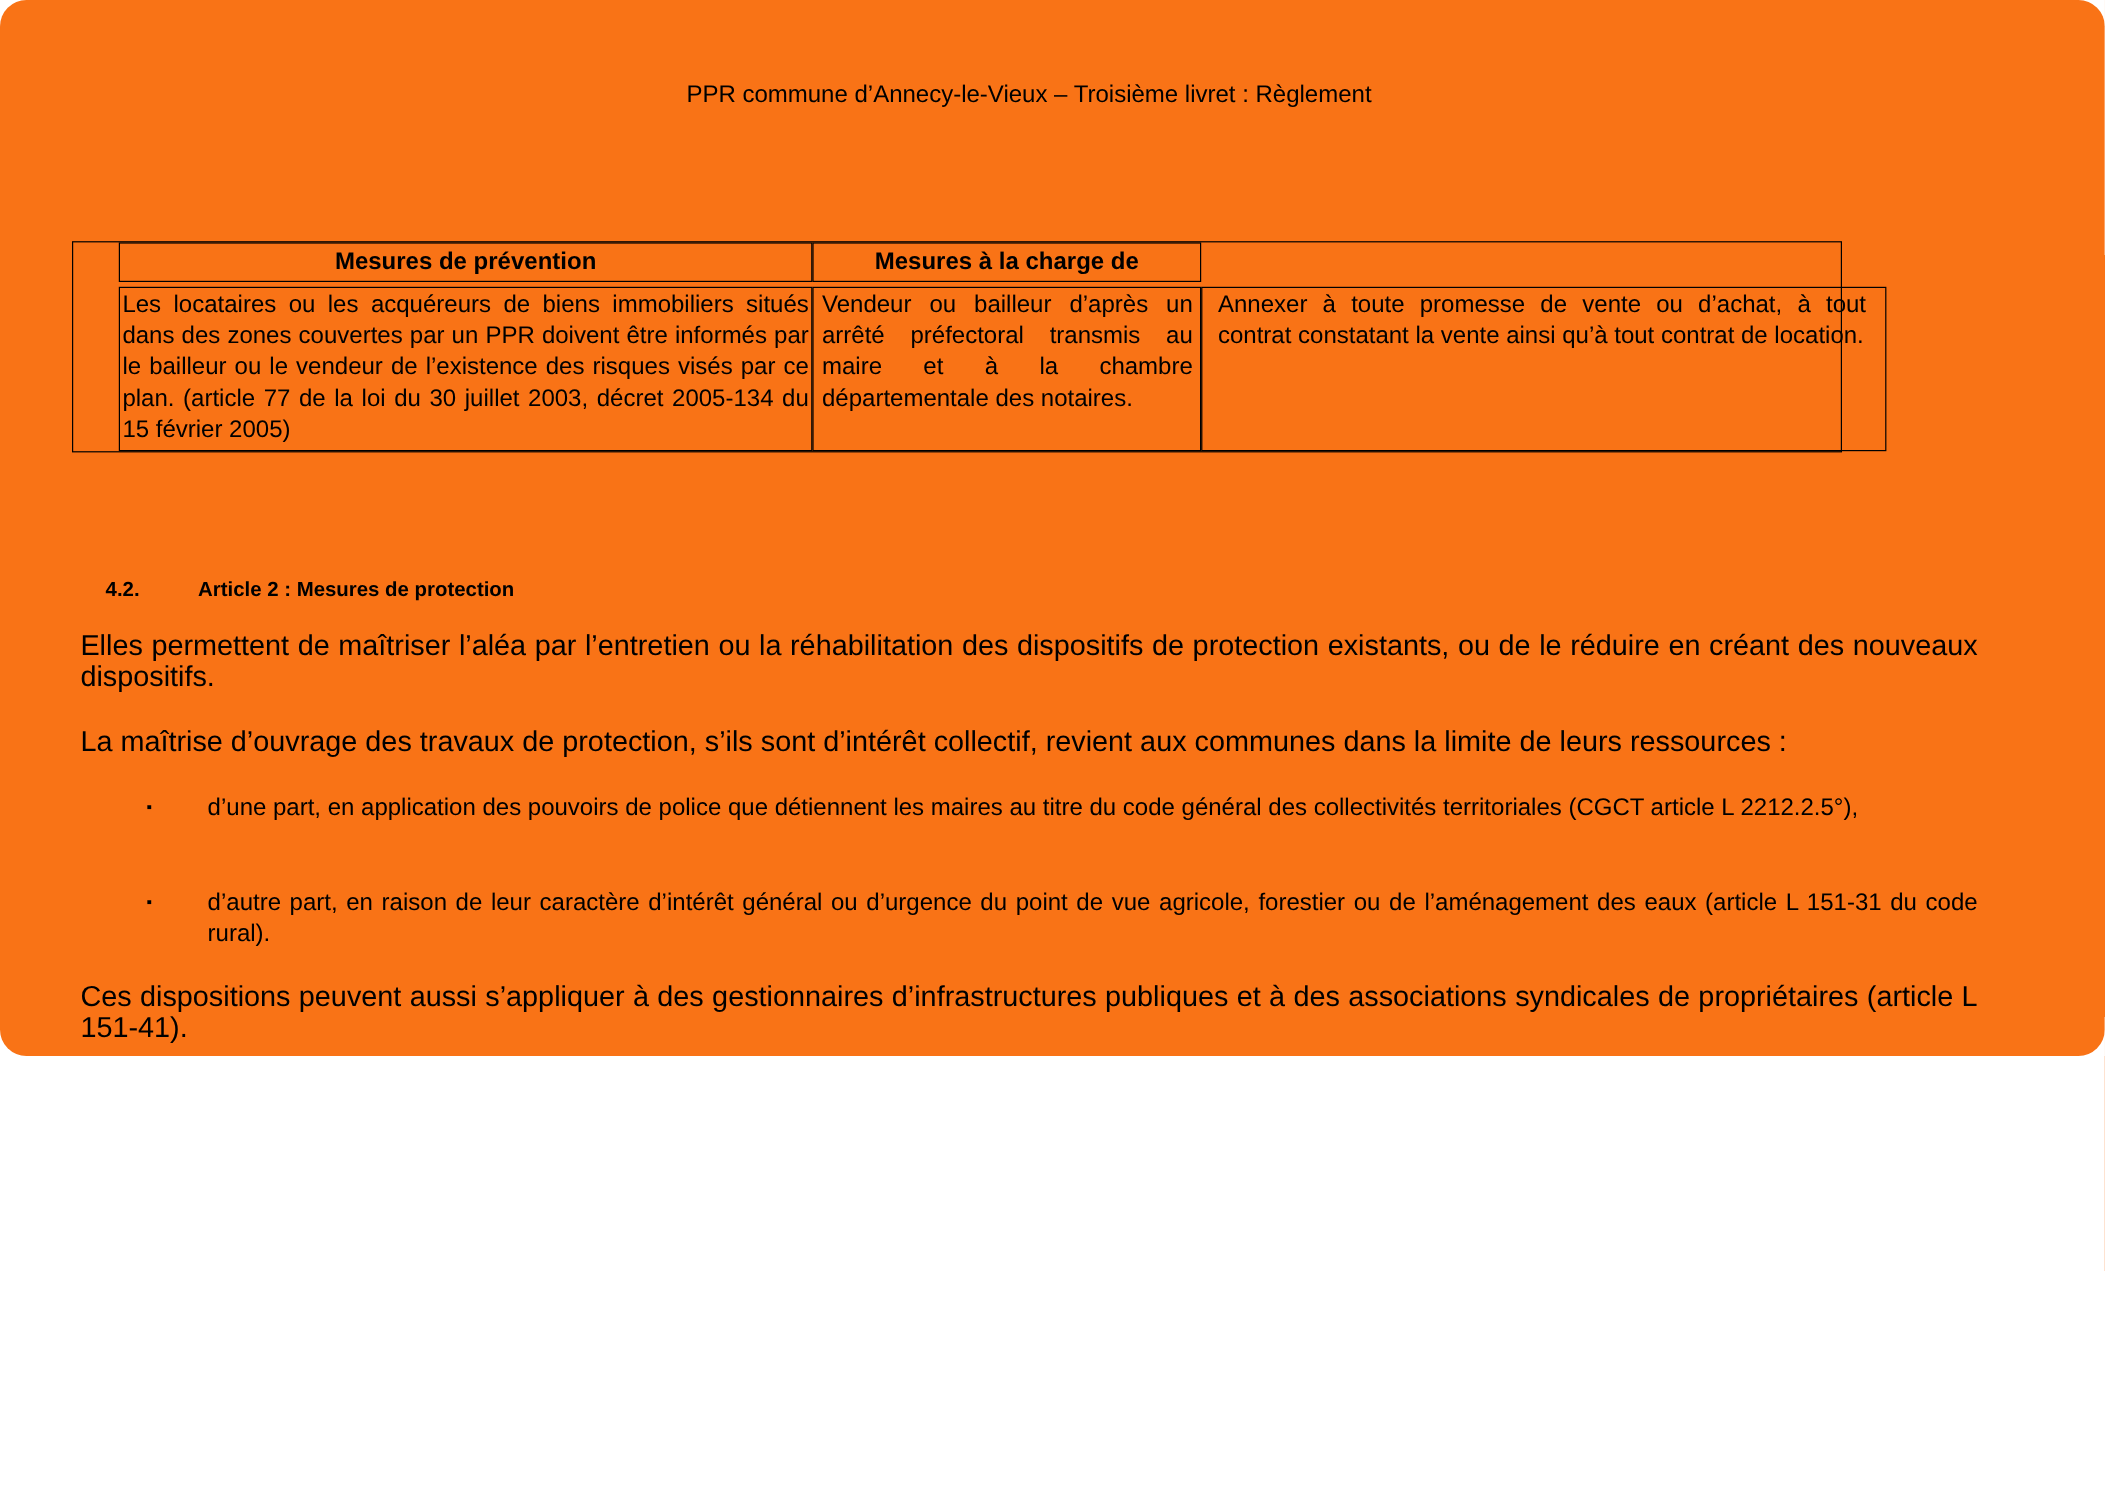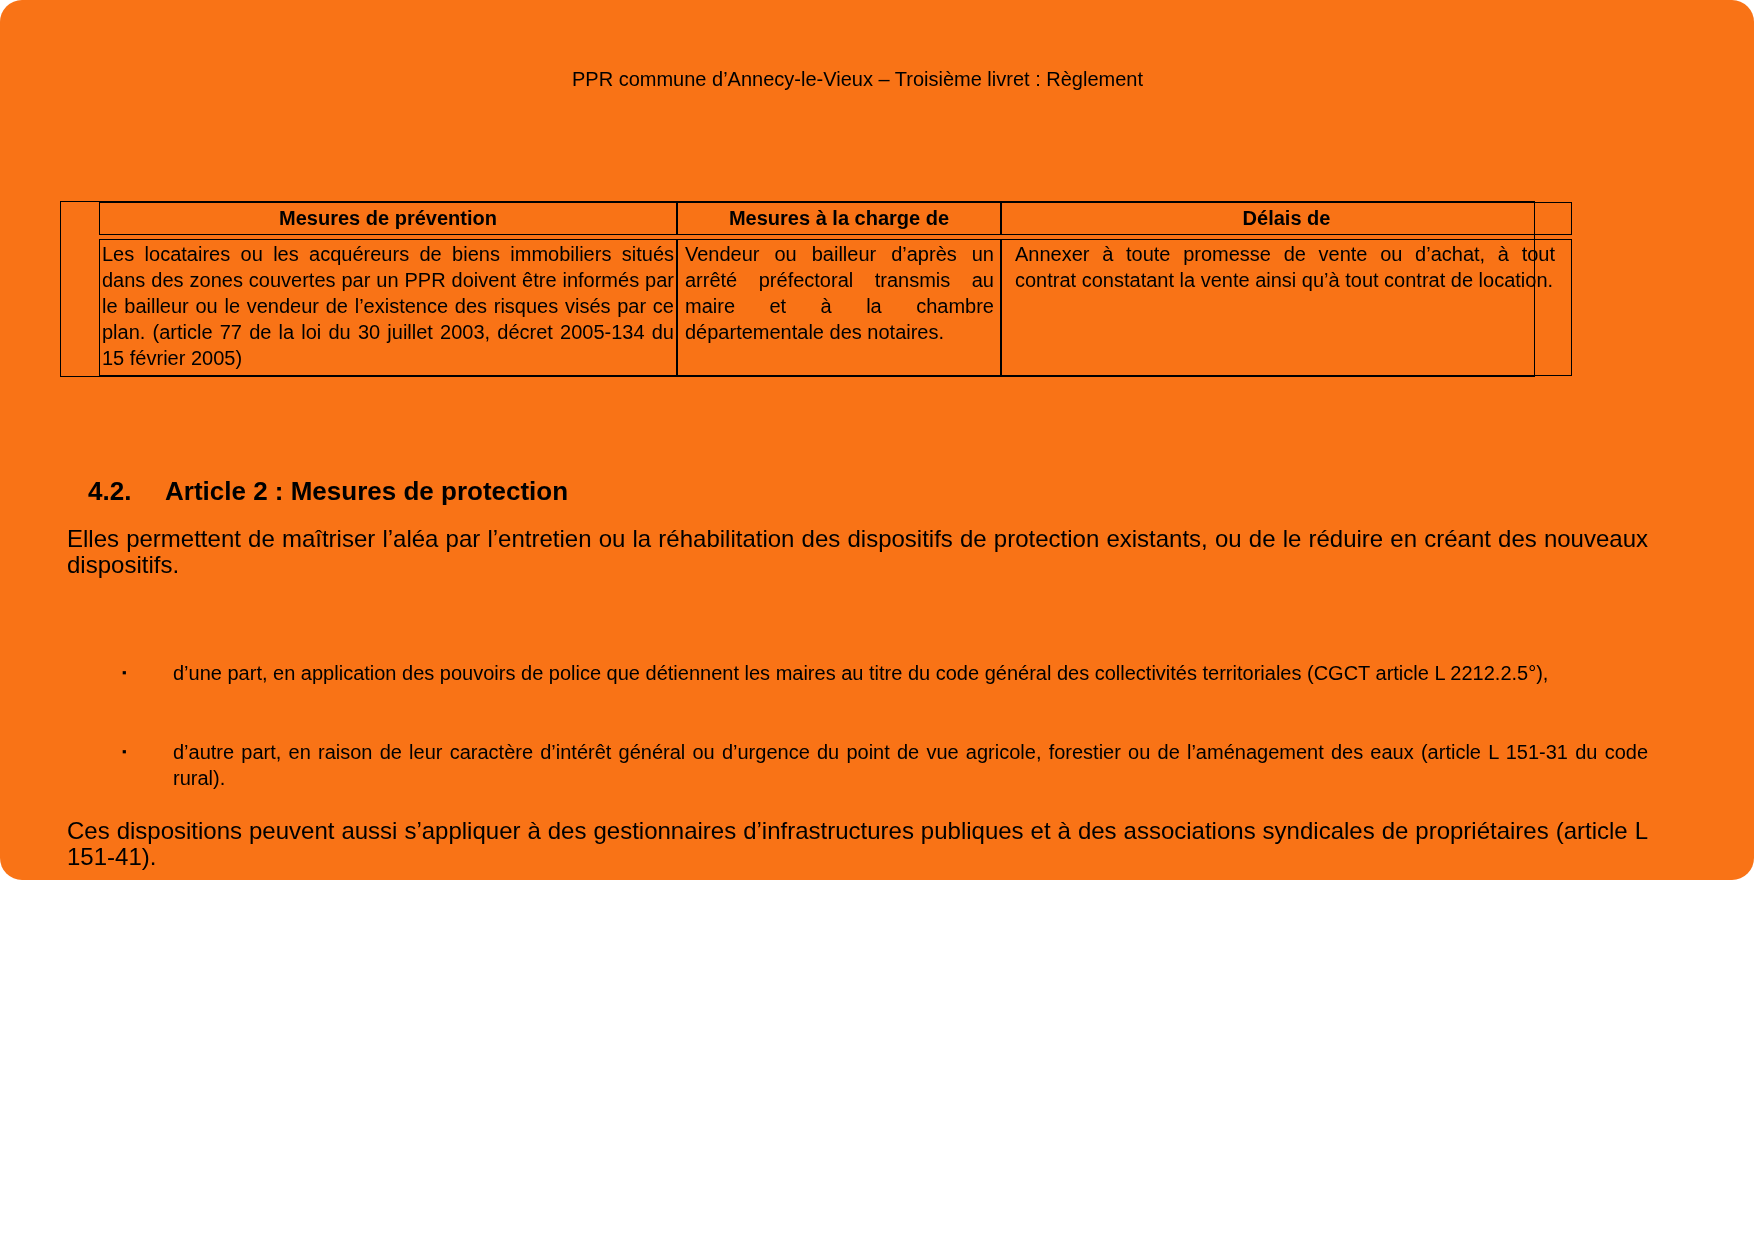--- a/index.html
+++ b/index.html
@@ -53,21 +53,21 @@
   .tbl-body .tbl-cell { text-align: justify; }
   .cell-prevention { padding: 1px 2px 4px 2px; }
   .cell-charge     { padding: 1px 6px 19px 7px; }
   .cell-delais     { padding: 1px 16px 4px 13px; }
 
   
   .section-heading {
     position: absolute;
     top: 478px;
     left: 88px;
-    font-size: 26px;
+    font-size: 17px;
     font-weight: bold;
     line-height: 27px;
     display: flex;
     justify-content: center;
   }
   .section-number { width: 77px; flex: none; }
 
   
   .para {
     position: absolute;
@@ -113,37 +113,37 @@
 <body>
 
 <div class="page">
 
   <div class="doc-header">PPR commune d’Annecy-le-Vieux – Troisième livret : Règlement</div>
 
   <div class="tbl">
     <div class="tbl-row tbl-head">
       <div class="tbl-cell">Mesures de prévention</div>
       <div class="tbl-cell">Mesures à la charge de</div>
-      <div class="tbl-cell">Délais de</div>
     </div>
     <div class="tbl-gap"></div>
     <div class="tbl-row tbl-body">
       <div class="tbl-cell cell-prevention">Les locataires ou les acquéreurs de biens immobiliers situés dans des zones couvertes par un PPR doivent être informés par le bailleur ou le vendeur de l’existence des risques visés par ce plan. (article 77 de la loi du 30 juillet 2003, décret 2005-134 du 15 février 2005)</div>
       <div class="tbl-cell cell-charge">Vendeur ou bailleur d’après un arrêté préfectoral transmis au maire et à la chambre départementale des notaires.</div>
       <div class="tbl-cell cell-delais">Annexer à toute promesse de vente ou d’achat, à tout contrat constatant la vente ainsi qu’à tout contrat de location.</div>
     </div>
   </div>
 
   <div class="section-heading">
     <span class="section-number">4.2.</span>
     <span class="section-title">Article 2 : Mesures de protection</span>
   </div>
 
   <div class="para para-1">Elles permettent de maîtriser l’aléa par l’entretien ou la réhabilitation des dispositifs de protection existants, ou de le réduire en créant des nouveaux dispositifs.</div>
 
+  <div class="para para-2">La maîtrise d’ouvrage des travaux de protection, s’ils sont d’intérêt collectif, revient aux communes dans la limite de leurs ressources :</div>
 
   <div class="bullet bullet-1">
     <span class="bullet-marker">▪</span>
     <span class="bullet-text">d’une part, en application des pouvoirs de police que détiennent les maires au titre du code général des collectivités territoriales (CGCT article L 2212.2.5°),</span>
   </div>
 
   <div class="bullet bullet-2">
     <span class="bullet-marker">▪</span>
     <span class="bullet-text">d’autre part, en raison de leur caractère d’intérêt général ou d’urgence du point de vue agricole, forestier ou de l’aménagement des eaux (article L 151-31 du code rural).</span>
   </div>

